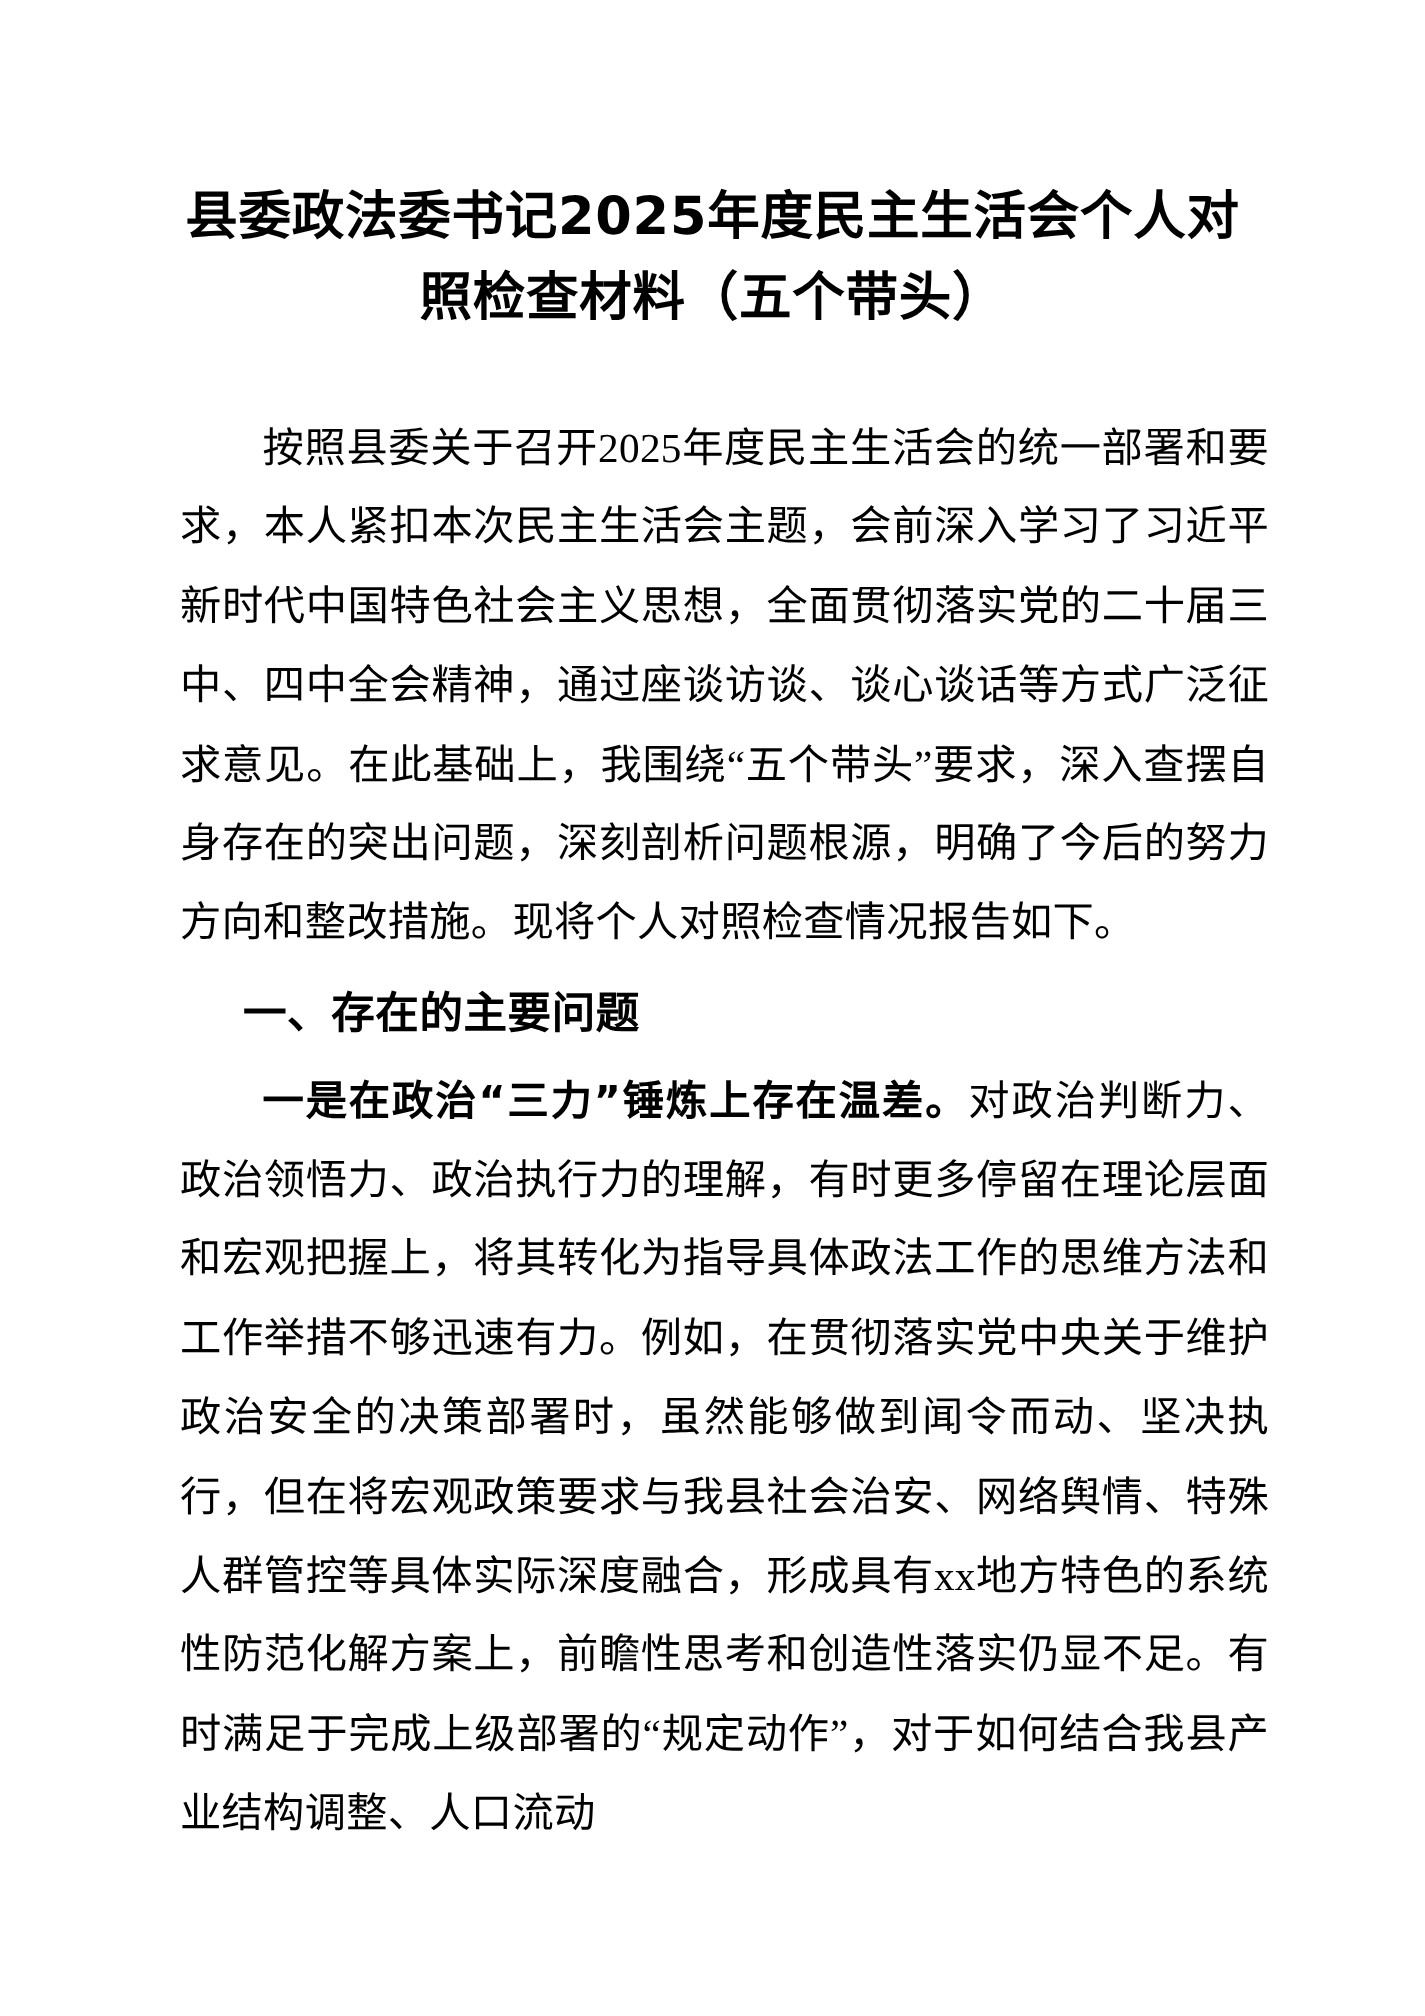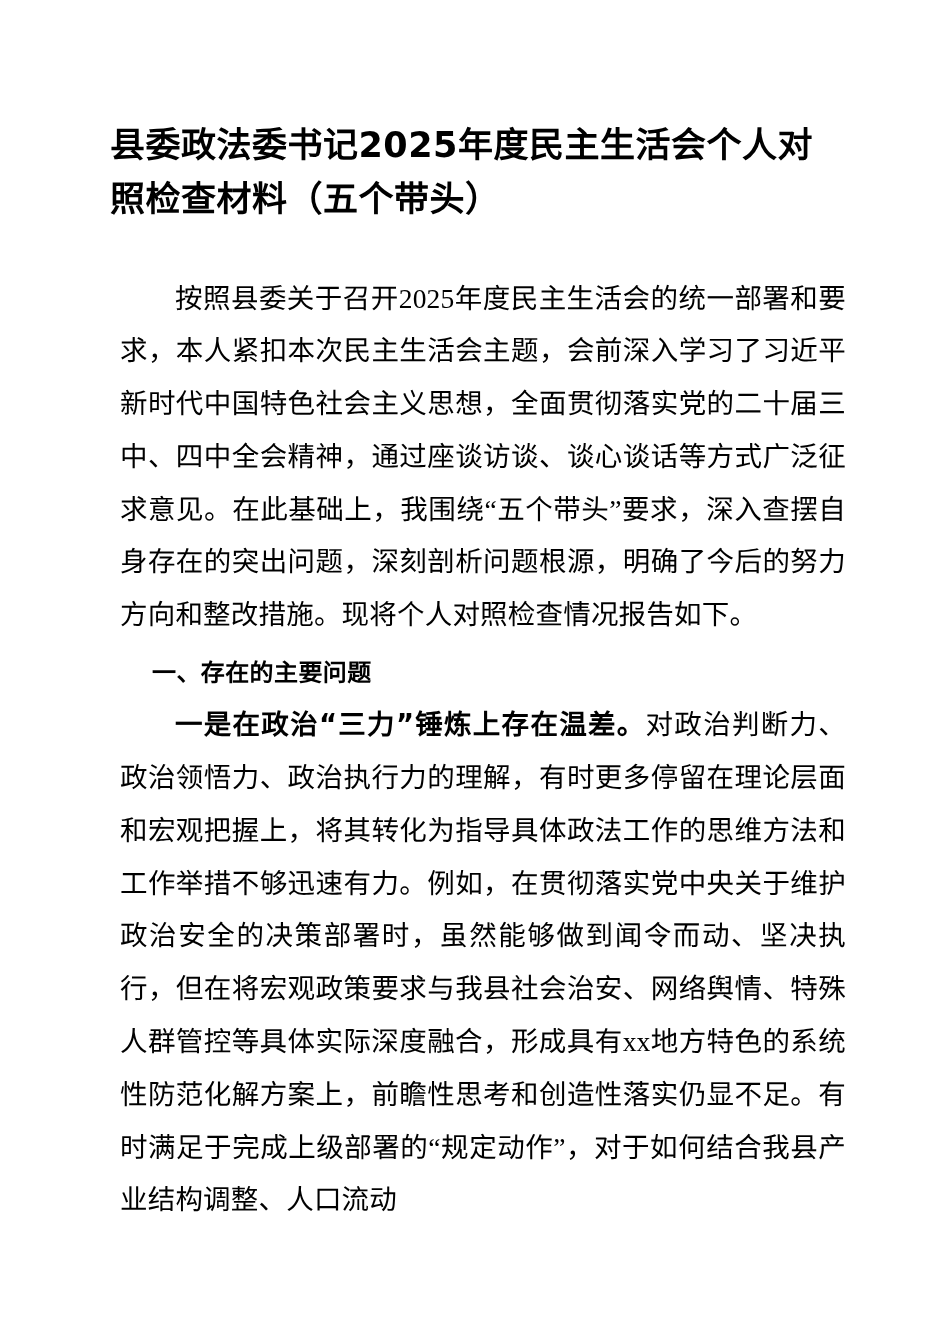--- a/index.html
+++ b/index.html
@@ -19,37 +19,38 @@
     min-height: 1344px;
     box-sizing: border-box;
     padding: 118px 104px 40px 104px;
     background: #ffffff;
   }
   .doc-title {
     font-family: "DejaVu Sans", "Liberation Sans", sans-serif;
     font-weight: bold;
     font-size: 35px;
     line-height: 1.55;
+    text-align: center;
     letter-spacing: 0.5px;
     margin: 0 0 46px 0;
     padding: 0 6px;
   }
   p.para {
     font-size: 27.5px;
     line-height: 1.92;
     text-align: justify;
     text-justify: inter-ideograph;
     margin: 0 0 2px 16px;
     text-indent: 2em;
     letter-spacing: 0.2px;
   }
   p.heading {
-    font-family: Liberation Sans, sans-serif;
+    font-family: Liberation Mono, monospace;
     font-weight: bold;
-    font-size: 24px;
+    font-size: 29px;
     line-height: 1.92;
     margin: 8px 0 2px 0;
     text-indent: 2em;
     letter-spacing: 0.4px;
   }
   .bold-lead {
     font-family: "DejaVu Sans", "Liberation Sans", sans-serif;
     font-weight: bold;
   }
 </style>

